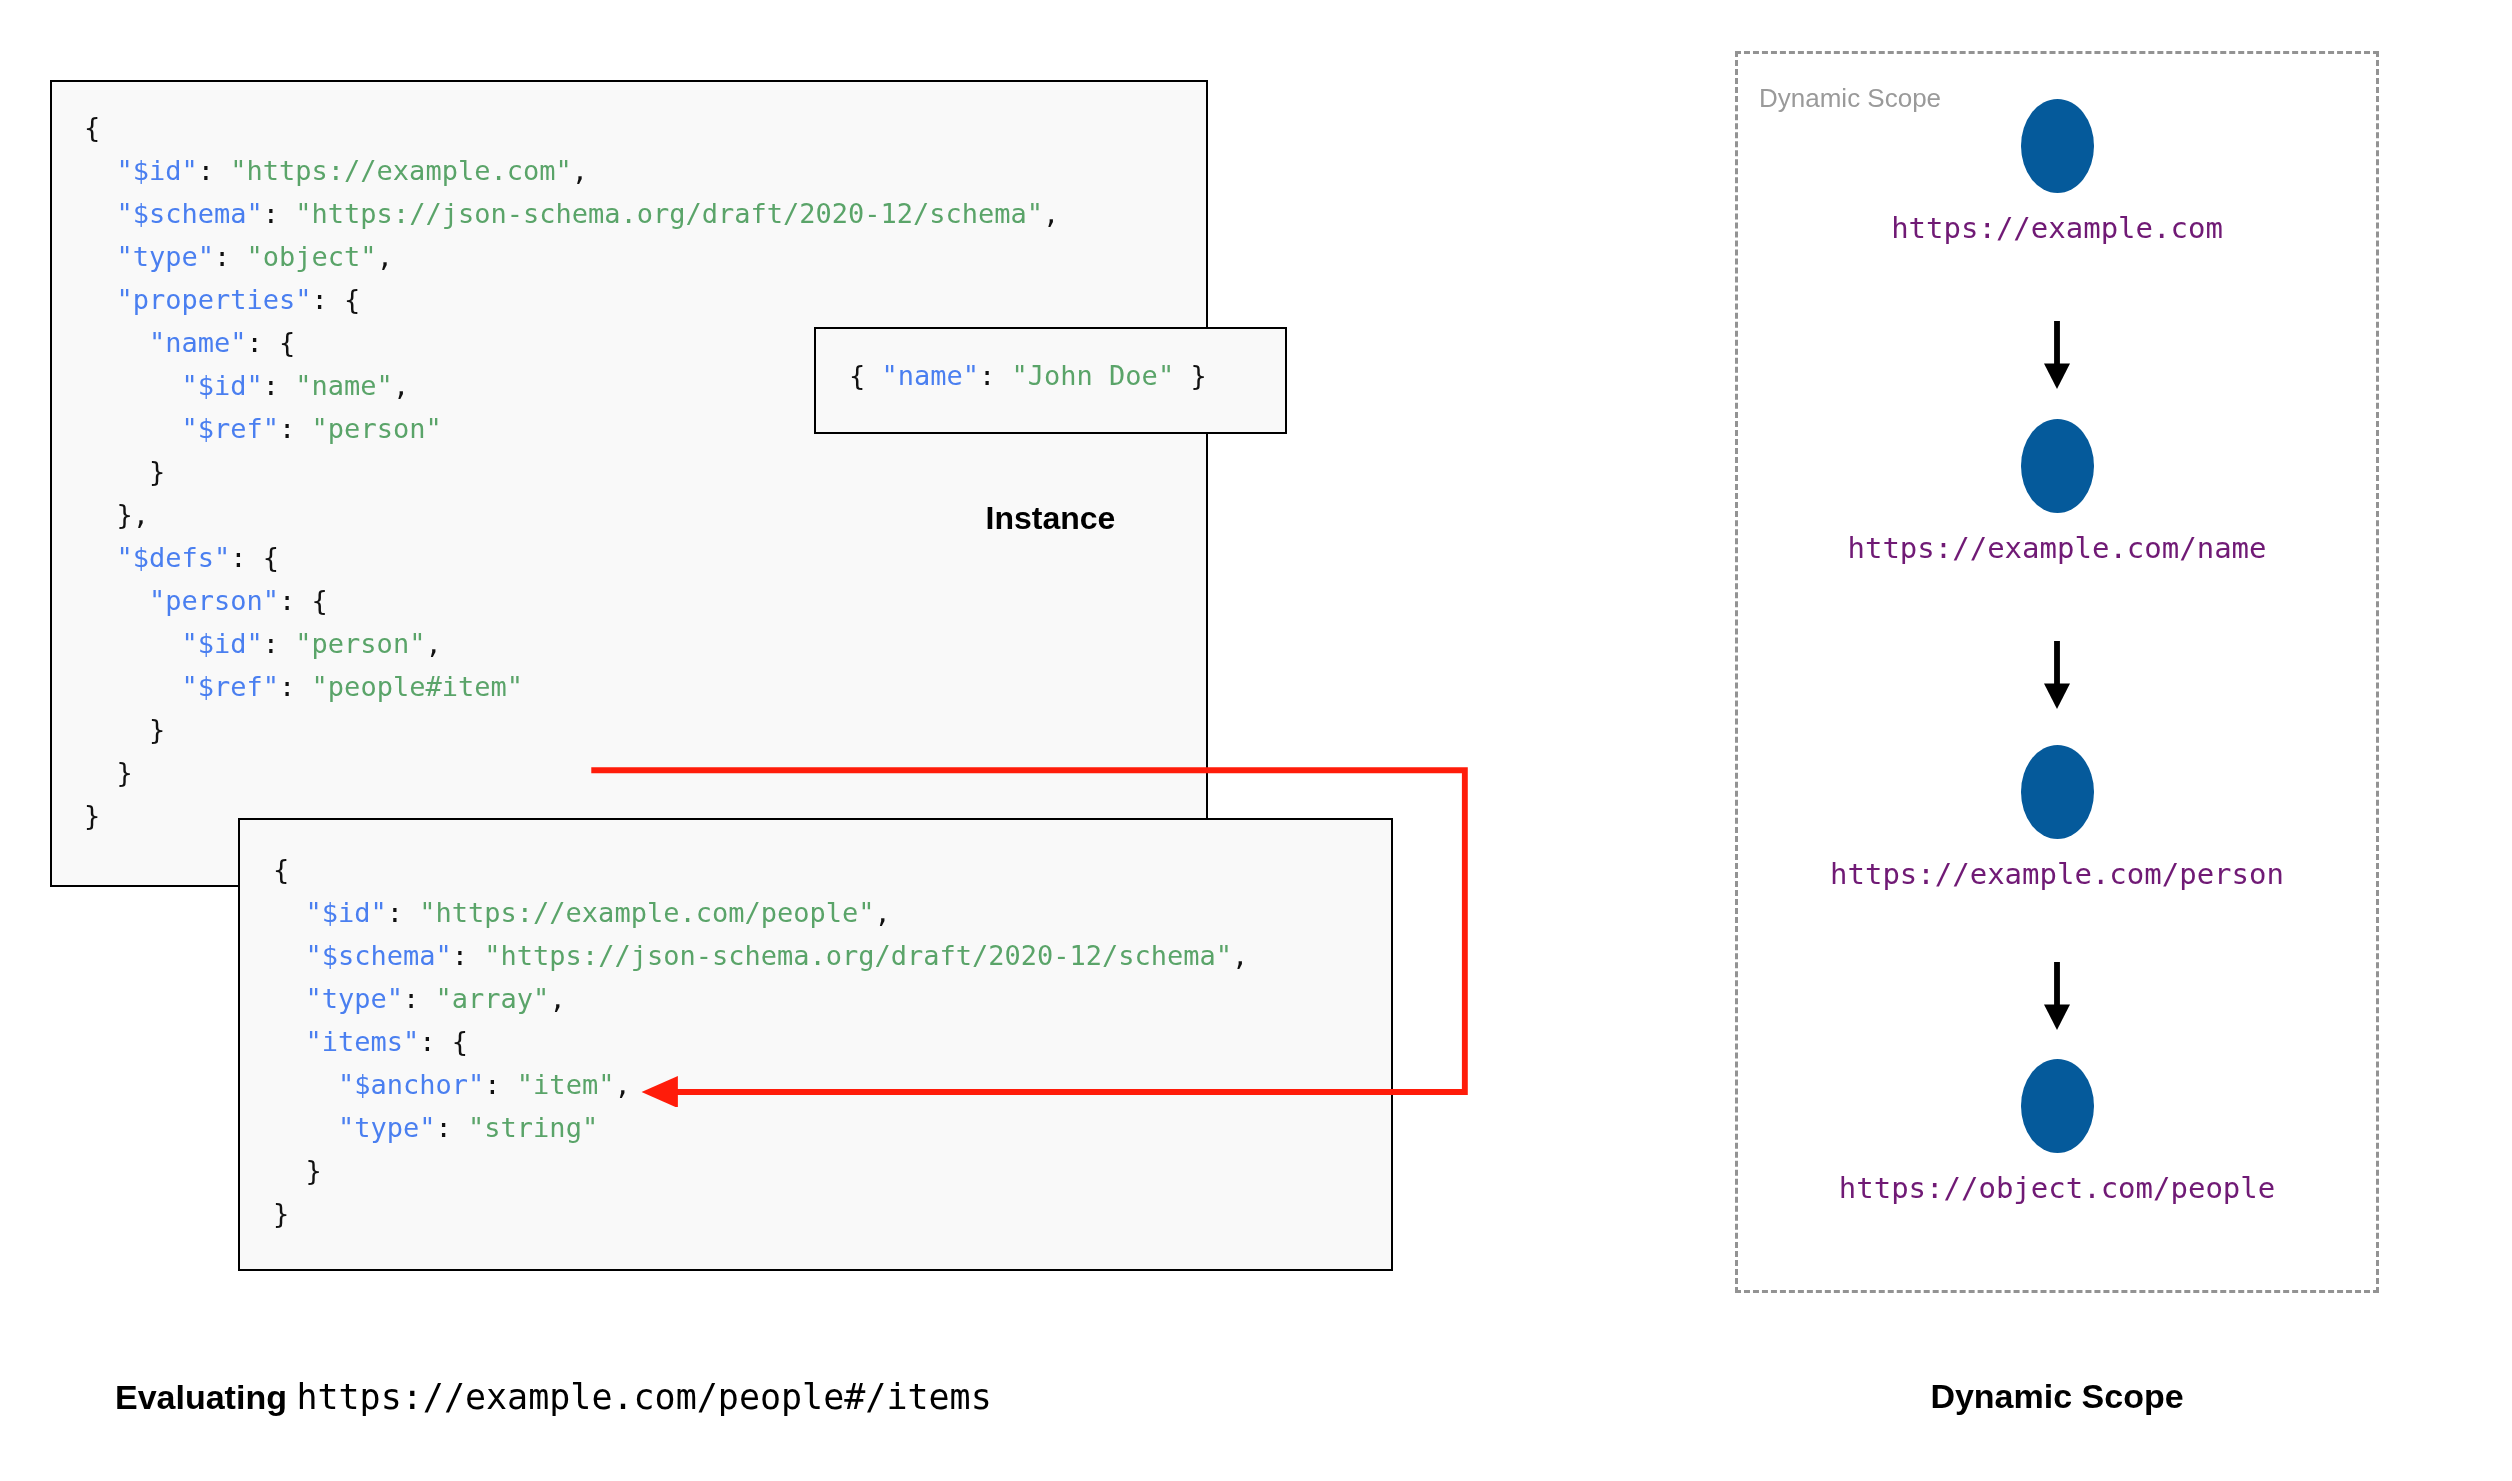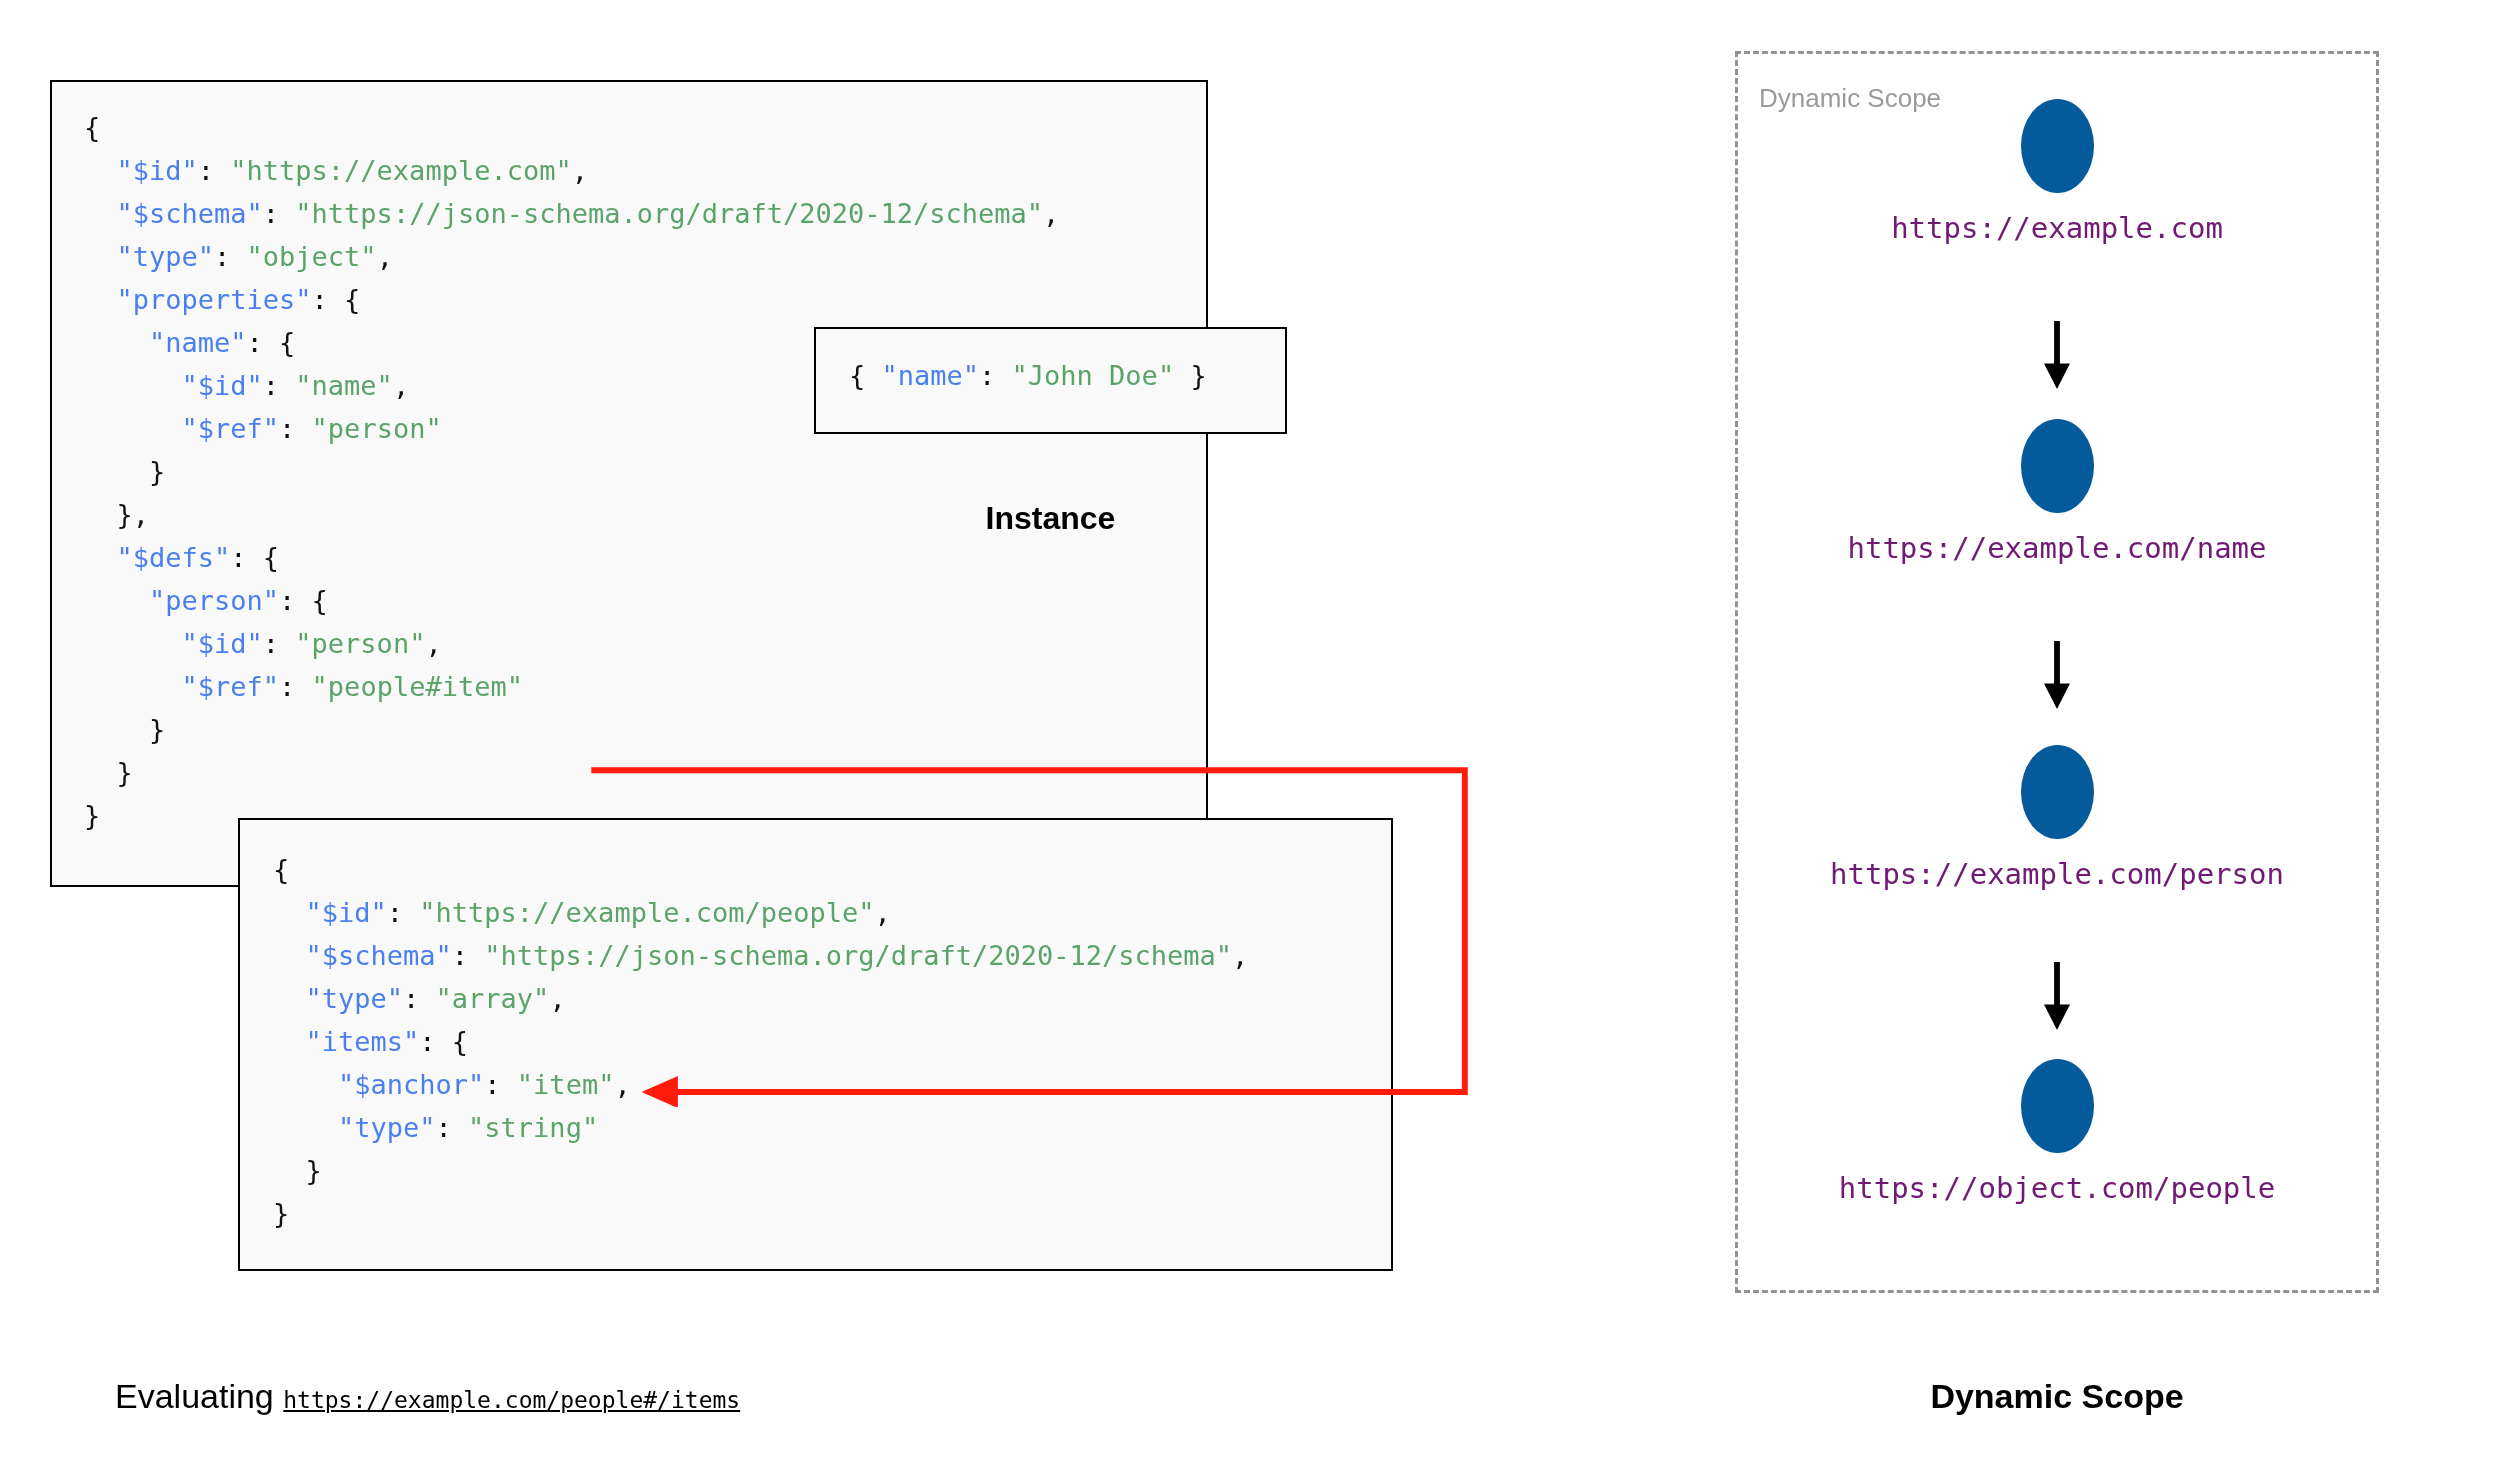--- a/index.html
+++ b/index.html
@@ -37,22 +37,22 @@
 
   .scope-node{position:absolute;width:644px;left:1735px;text-align:center;z-index:3;}
   .node-circle{width:73px;height:94px;border-radius:50%;background:#055a9b;margin:0 auto;}
   .node-label{font-family:"DejaVu Sans Mono","Liberation Mono",monospace;
               font-size:29px;color:#701a75;margin-top:18px;white-space:nowrap;}
 
   .scope-arrow{position:absolute;left:1735px;width:644px;text-align:center;z-index:3;}
 
   
   #eval-caption{position:absolute;left:115px;top:1377px;font-size:34px;color:#000;z-index:3;white-space:nowrap;}
-  #eval-caption .lbl{font-weight:normal;font-family:"Liberation Sans",sans-serif;}
-  #eval-caption .uri{font-family:"DejaVu Sans Mono","Liberation Mono",monospace;font-size:23px;text-decoration:underline;}
+  #eval-caption .lbl{font-weight:bold;font-family:"Liberation Sans",sans-serif;}
+  #eval-caption .uri{font-family:"DejaVu Sans Mono","Liberation Mono",monospace;font-size:35px;}
   #scope-caption{position:absolute;left:1735px;top:1377px;width:644px;text-align:center;
                  font-size:34px;font-weight:bold;color:#000;z-index:3;}
 </style>
 </head>
 <body>
 
 <div class="stage">
 
   <div class="codebox" id="schema-root-box">
     <pre class="code"><span class="p">{</span>

